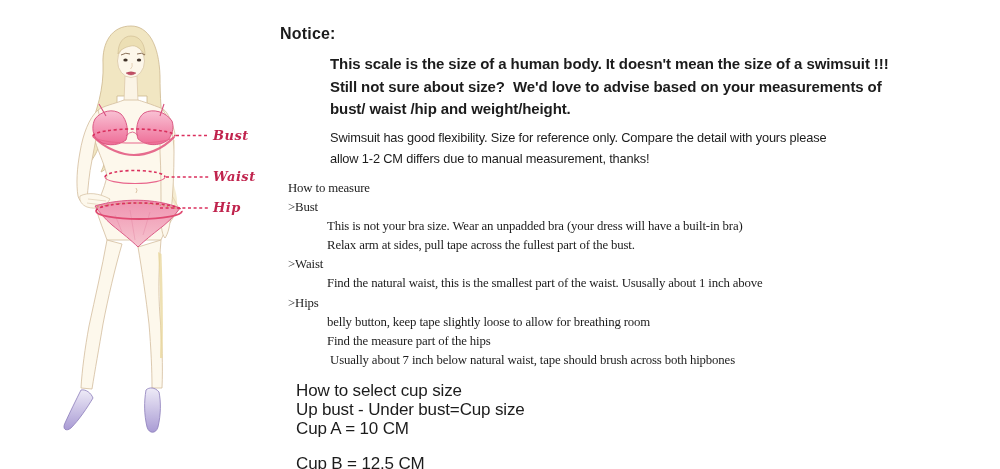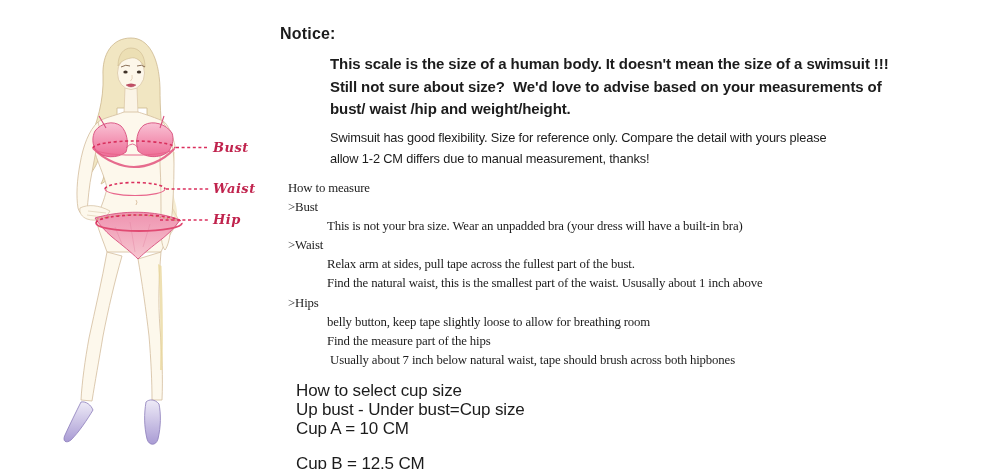--- a/index.html
+++ b/index.html
@@ -23,21 +23,21 @@
   .measure-block {
     position:absolute; left:288px; top:179px; width:660px;
     font-size:12.8px; line-height:19.1px; letter-spacing:-0.15px;font-family:Liberation Serif, serif;
   }
   .measure-block .ind { margin-left:39px; }
   .cup-block {
     position:absolute; left:296px; top:381px; width:660px;
     font-size:17px; line-height:19.2px; letter-spacing:-0.15px;
   }
   .cup-row { display:flex; gap:15px;flex-direction:column; }
-  .figure-area { position:absolute; left:0; top:12px; width:270px; height:340px; }
+  .figure-area { position:absolute; left:0; top:0; width:270px; height:340px; }
   .figure-area svg { display:block; }
   .mlabel {
     font-family:"DejaVu Serif", serif; font-style:italic; font-weight:bold;
     font-size:13px; fill:#c0234d; letter-spacing:0.5px;
   }
 </style>
 </head>
 <body>
 
 <div class="canvas">
@@ -160,23 +160,23 @@
   <div class="intro-para">
     <div class="t-line">Swimsuit has good flexibility. Size for reference only. Compare the detail with yours please</div>
     <div class="t-line">allow 1-2 CM differs due to manual measurement, thanks!</div>
   </div>
 
   <div class="measure-block">
     <div class="t-line">How to measure</div>
 
     <div class="t-line">&gt;Bust</div>
     <div class="t-line ind">This is not your bra size. Wear an unpadded bra (your dress will have a built-in bra)</div>
+    <div class="t-line ind">Relax arm at sides, pull tape across the fullest part of the bust.</div>
+
     <div class="t-line">&gt;Waist</div>
-
-    <div class="t-line ind">Relax arm at sides, pull tape across the fullest part of the bust.</div>
     <div class="t-line ind">Find the natural waist, this is the smallest part of the waist. Ususally about 1 inch above</div>
     <div class="t-line">&gt;Hips</div>
 
     <div class="t-line ind">belly button, keep tape slightly loose to allow for breathing room</div>
     <div class="t-line ind">Find the measure part of the hips</div>
     <div class="t-line ind"> Usually about 7 inch below natural waist, tape should brush across both hipbones</div>
   </div>
 
   <div class="cup-block">
     <div class="t-line">How to select cup size</div>

